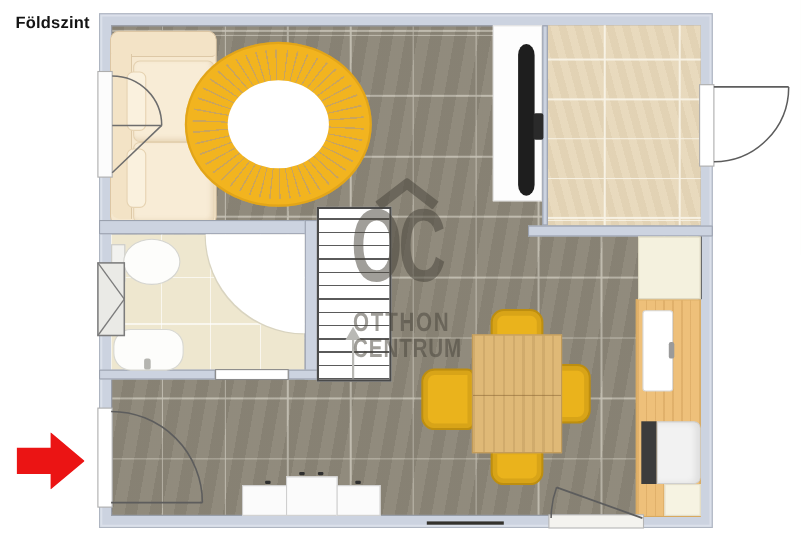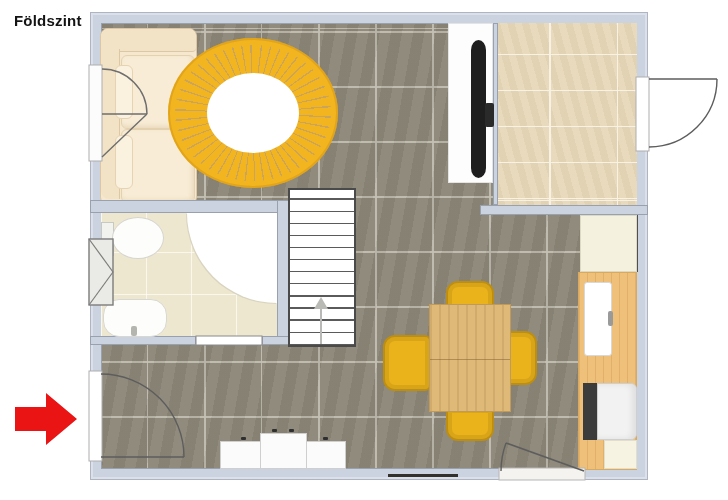--- a/index.html
+++ b/index.html
@@ -230,16 +230,24 @@
       <path d="M506,443 A83,83 0 0 0 501,471" fill="none" stroke="#5d5d5d" stroke-width="1.4"></path>
     </g>
 
     <g>
       <rect x="636" y="77" width="13" height="74" fill="#ffffff" stroke="#adadad" stroke-width="1"></rect>
       <line x1="649" y1="79" x2="717" y2="79" stroke="#5d5d5d" stroke-width="1.6"></line>
       <path d="M717,79 A68,68 0 0 1 649,147" fill="none" stroke="#5d5d5d" stroke-width="1.4"></path>
     </g>
   </svg>
 
+  <div class="abs watermark">
+    <svg class="wm-roof" width="62" height="28" viewBox="0 0 62 28">
+      <path d="M5,25 L31,5 L57,25" fill="none" stroke="rgba(72,69,60,0.52)" stroke-width="9"></path>
+    </svg>
+    <div class="wm-oc">OC</div>
+    <div class="wm-l1">OTTHON</div>
+    <div class="wm-l2">CENTRUM</div>
+  </div>
 
   <div class="abs entry-arrow"></div>
 
 </div>
 
 </body></html>

